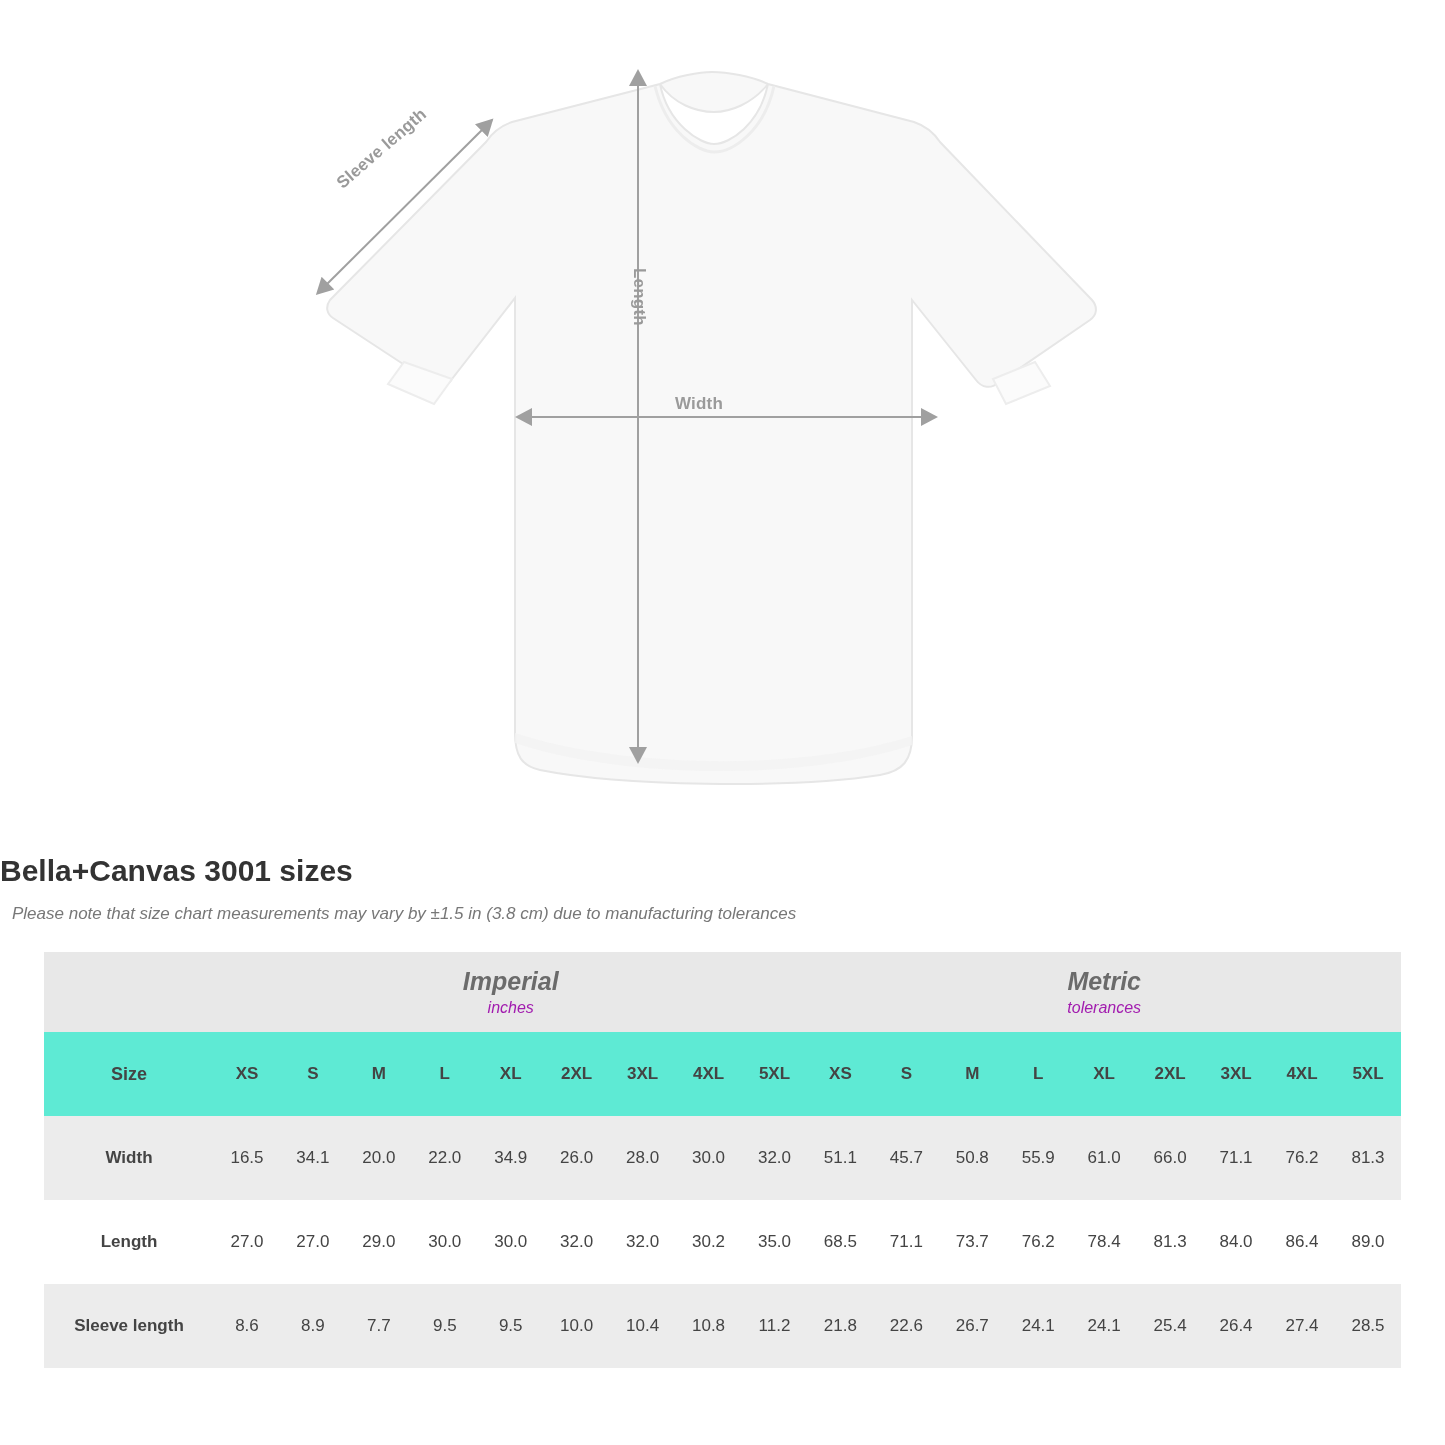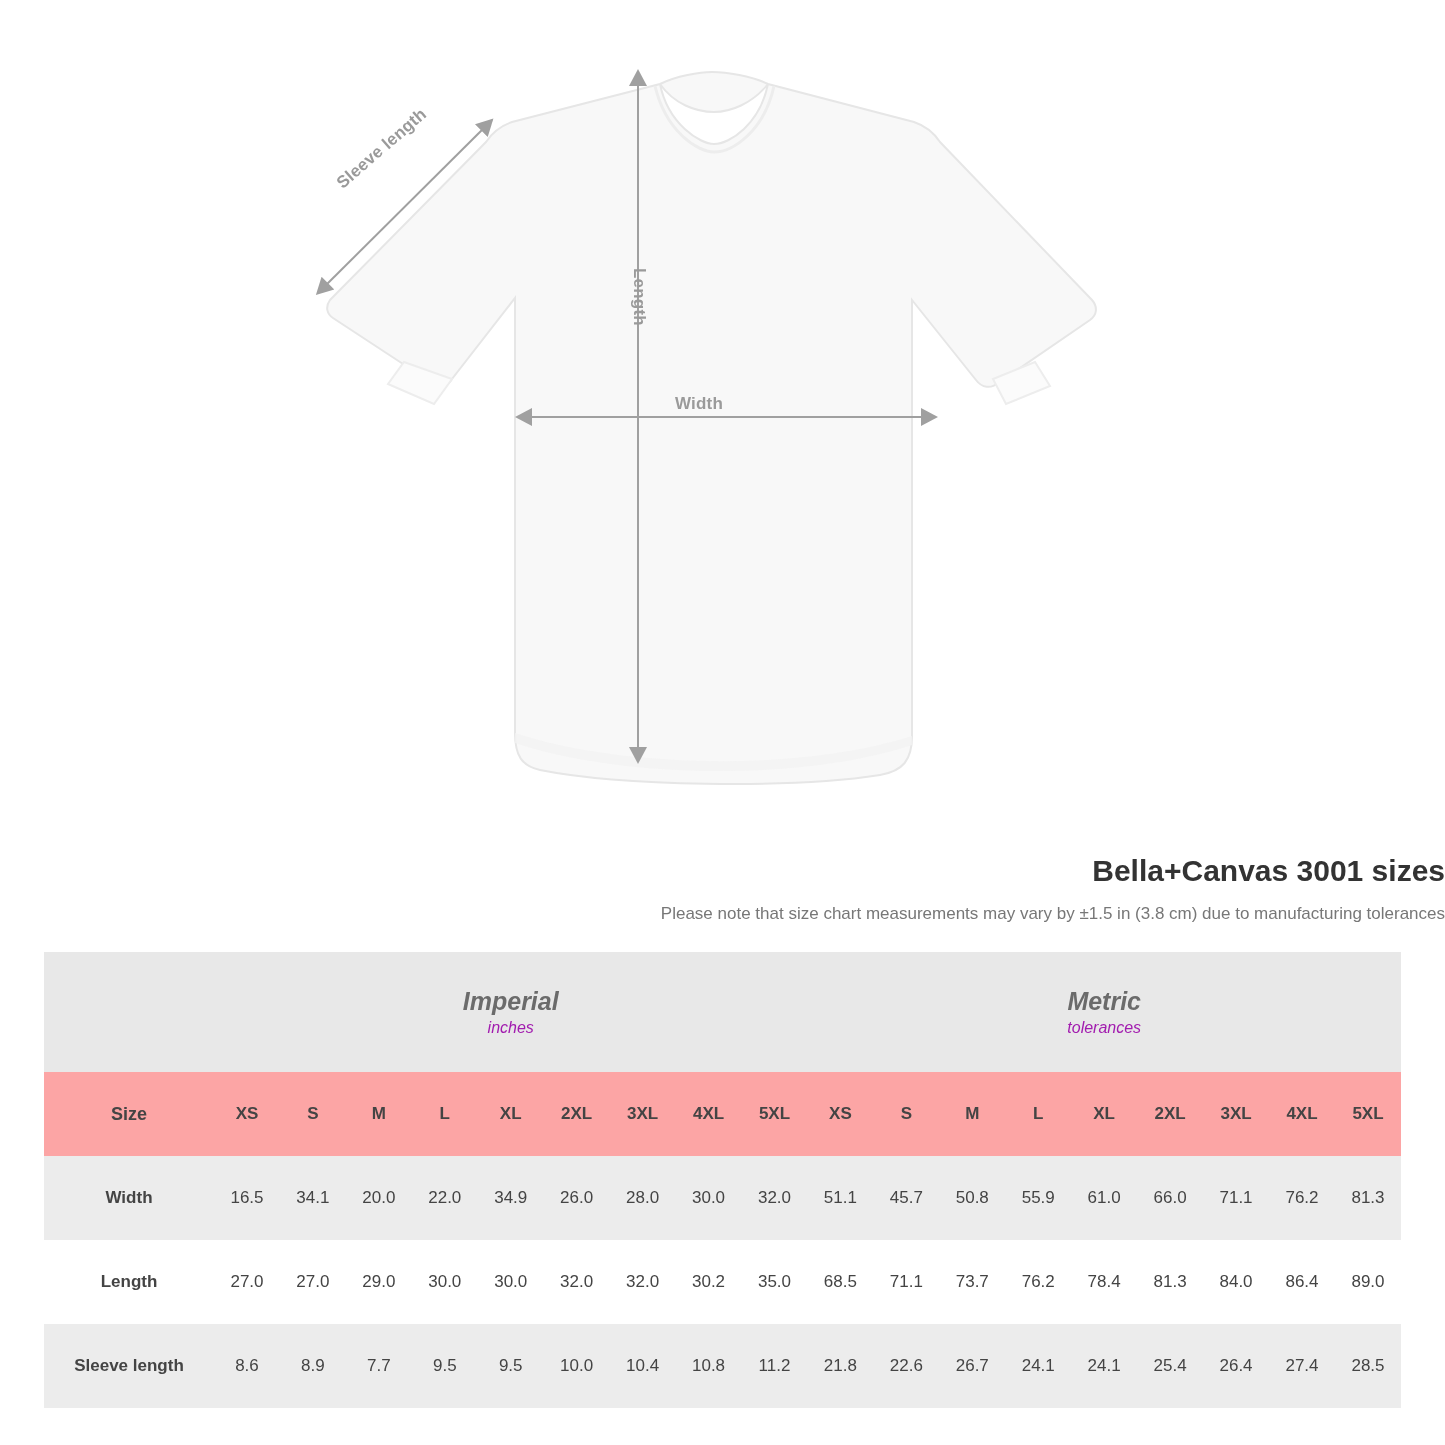--- a/index.html
+++ b/index.html
@@ -47,33 +47,35 @@
     transform: rotate(90deg);
     transform-origin: left top;
   }
   #label-width {
     left: 675px;
     top: 394px;
   }
 
   
   #title-block {
-    text-align: right;
+    text-align: left;
     padding-top: 24px;
   }
   #chart-title {
     font-size: 30px;
     font-weight: bold;
     color: #333333;
     margin: 0 0 16px 0;
   }
   #chart-note {
     font-size: 17px;
+    font-style: italic;
     color: #777777;
     margin: 0;
+    padding-left: 12px;
   }
 
   
   #size-table-wrap {
     margin-top: 28px;
     padding: 0 44px;
   }
   table.size-table {
     width: 1357px;
     border-collapse: collapse;
@@ -84,40 +86,40 @@
     text-align: center;
     vertical-align: middle;
     font-size: 17px;
     color: #444444;
     border: 0;
   }
 
   
   .unit-row td {
     background: #e8e8e8;
-    height: 120px;
+    height: 80px;
     padding: 0;
   }
   .unit-title {
     font-size: 25px;
     font-weight: bold;
     font-style: italic;
     color: #6b6b6b;
     line-height: 1.15;
   }
   .unit-sub {
     font-size: 16px;
     font-style: italic;
     color: #a21caf;
     padding-top: 4px;
   }
 
   
   .head-row td {
-    background: #fca5a5;
+    background: #5eead4;
     height: 82px;
     font-weight: bold;
     font-size: 18px;
     color: #3a3a3a;
   }
   .head-row td.rowlabel { font-size: 18px; }
 
   .data-row td {
     height: 82px;
   }

